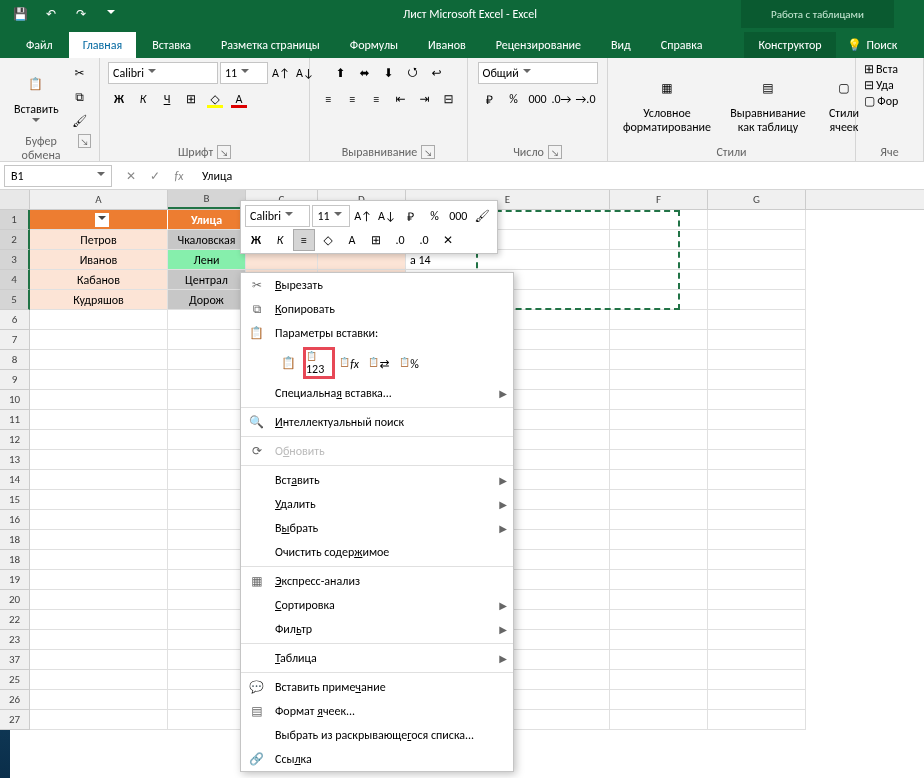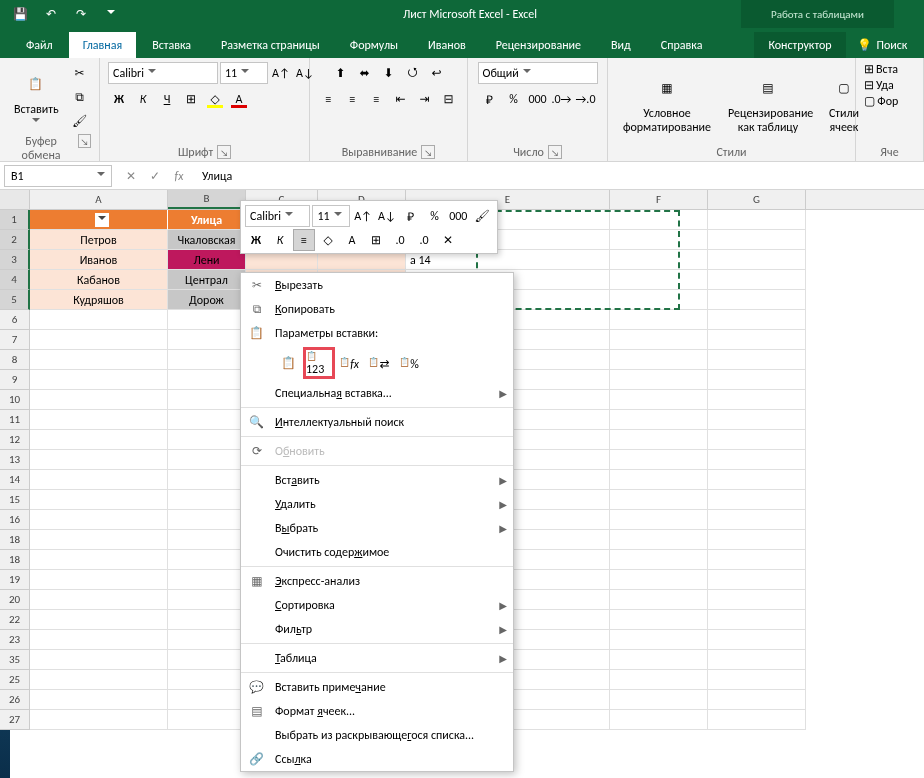--- a/index.html
+++ b/index.html
@@ -84,21 +84,21 @@
 <div class="tabbar">
   <div class="tab">Файл</div>
   <div class="tab active">Главная</div>
   <div class="tab">Вставка</div>
   <div class="tab">Разметка страницы</div>
   <div class="tab">Формулы</div>
   <div class="tab">Иванов</div>
   <div class="tab">Рецензирование</div>
   <div class="tab">Вид</div>
   <div class="tab">Справка</div>
-  <div class="tab ctx" style="margin-left:36px">Конструктор</div>
+  <div class="tab ctx" style="margin-left:26px">Конструктор</div>
   <div class="tell-me">
       <span>💡</span>
       <span>Поиск</span>
     </div>
 </div>
 
 <div class="ribbon">
   <div class="rgroup" style="width:100px">
     <div class="rgroup-body">
       <div class="big-btn">
@@ -198,21 +198,21 @@
   </div>
 
   <div class="rgroup" style="width:248px">
     <div class="rgroup-body">
       <div class="big-btn">
           <div class="bicon">▦</div>
           <span style="text-align:center;width:90px">Условное форматирование</span>
         </div>
       <div class="big-btn">
           <div class="bicon">▤</div>
-          <span style="text-align:center;width:80px">Рецензирование как таблицу</span>
+          <span style="text-align:center;width:80px">Выравнивание как таблицу</span>
         </div>
       <div class="big-btn">
           <div class="bicon">▢</div>
           <span style="text-align:center;width:40px">Стили ячеек</span>
         </div>
     </div>
     <div class="rgroup-label">
         <span>Стили</span>
       </div>
   </div>
@@ -294,21 +294,21 @@
         <div class="cell wB sel-col td-b" style="background: rgb(199, 199, 199);">Чкаловская</div>
         <div class="cell wC td-a" style="justify-content: center;">12</div>
         <div class="cell wD td-a"></div>
         <div class="cell wE">Чкаловская 12</div>
         <div class="cell wF"></div>
         <div class="cell wG"></div>
       </div>
       <div class="row">
         <div class="rh sel">3</div>
         <div class="cell wA td-a">Иванов</div>
-        <div class="cell wB sel-col td-b" style="background: #be185d;">Лени</div>
+        <div class="cell wB sel-col td-b" style="background: #86efac;">Лени</div>
         <div class="cell wC td-a" style="justify-content: center;"></div>
         <div class="cell wD td-a"></div>
         <div class="cell wE">а 14</div>
         <div class="cell wF"></div>
         <div class="cell wG"></div>
       </div>
       <div class="row">
         <div class="rh sel">4</div>
         <div class="cell wA td-a">Кабанов</div>
         <div class="cell wB sel-col td-b" style="background: rgb(199, 199, 199);">Централ</div>
@@ -492,21 +492,21 @@
         <div class="rh">23</div>
         <div class="cell wA"></div>
         <div class="cell wB"></div>
         <div class="cell wC"></div>
         <div class="cell wD"></div>
         <div class="cell wE"></div>
         <div class="cell wF"></div>
         <div class="cell wG"></div>
       </div>
       <div class="row">
-        <div class="rh">35</div>
+        <div class="rh">37</div>
         <div class="cell wA"></div>
         <div class="cell wB"></div>
         <div class="cell wC"></div>
         <div class="cell wD"></div>
         <div class="cell wE"></div>
         <div class="cell wF"></div>
         <div class="cell wG"></div>
       </div>
       <div class="row">
         <div class="rh">25</div>

